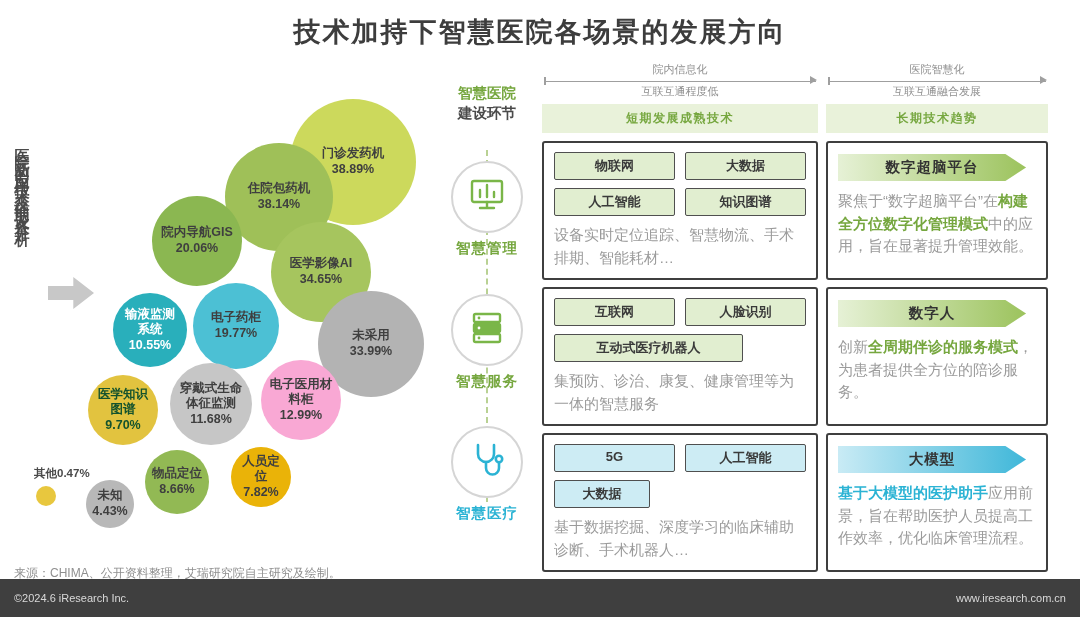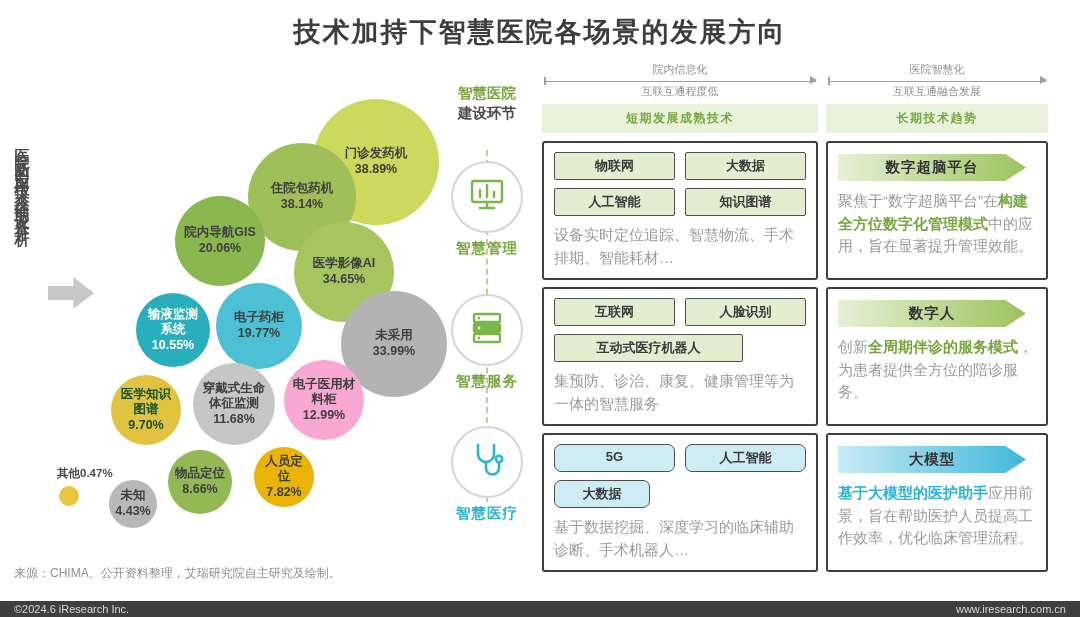--- a/index.html
+++ b/index.html
@@ -11,21 +11,21 @@
            font-size:27px; font-weight:bold; color:#3d3d3d; letter-spacing:2px; }
 
   
   .axis-label { position:absolute; left:12px; top:136px; writing-mode:vertical-rl;
                 text-orientation:upright; font-size:15px; font-weight:bold;
                 color:#4a4a4a; letter-spacing:6px; }
   .block-arrow { position:absolute; left:48px; top:277px; width:46px; height:32px; background:#c8c8c8;
                  clip-path:polygon(0 28%, 55% 28%, 55% 0, 100% 50%, 55% 100%, 55% 72%, 0 72%); }
 
   
-  .bubble-layer { position:absolute; left:0; top:0; width:540px; height:617px;margin-left:23px; }
+  .bubble-layer { position:absolute; left:0; top:0; width:540px; height:617px; }
   .bubble { position:absolute; border-radius:50%; display:flex; flex-direction:column;
             align-items:center; justify-content:center; text-align:center;
             font-weight:bold; line-height:1.25; }
   .bubble-label { font-size:12.5px; padding:0 7px; }
   .bubble-value { font-size:12.5px; }
   .bubble-ext-label { position:absolute; font-size:11.5px; font-weight:bold;
                       color:#4a4a4a; white-space:nowrap; }
 
   
   .mid-header { position:absolute; left:447px; top:84px; width:80px; text-align:center;
@@ -56,33 +56,33 @@
   .rp-header { background:#e9f2da; color:#76a73f; font-weight:bold; font-size:12px;
                text-align:center; padding:6px 0; letter-spacing:1.5px; }
   .rp-grid { row-gap:7px; }
   .rp-box { border:2px solid #3f3f3f; border-radius:3px; background:#fff; padding:9px 10px; min-height:128px; }
   .tag-row { display:flex; gap:10px; margin-bottom:8px; }
   .tag { border:1px solid #4f4f4f; font-size:13px; font-weight:bold; color:#3a3a3a;
          padding:4px 4px; text-align:center; border-radius:2px; flex:1; }
   .tag.wide { flex:0 0 75%; }
   .tag.half { flex:0 0 38%; }
   .tag.green { background:#e1eed0; }
-  .tag.cyan  { background:#cdecf4;border-radius:7px; }
+  .tag.cyan  { background:#cdecf4; }
   .rp-desc { color:#9b9b9b; font-size:15px; line-height:1.5; }
   .trend-arrow { height:27px; line-height:27px; text-align:center; font-weight:bold; font-size:14.5px;
                  color:#333; width:95%; letter-spacing:1px; margin:2px 0 9px;
                  clip-path:polygon(0 0, 89% 0, 100% 50%, 89% 100%, 0 100%); }
   .trend-arrow.green { background:linear-gradient(90deg,#e6f1d6,#9cc35d); }
   .trend-arrow.cyan  { background:linear-gradient(90deg,#c9ebf5,#3fb7d9); }
   .hl { font-weight:bold; }
   .hl.green { color:#76a73f; }
   .hl.cyan  { color:#2bb3d4; }
 
   .source { position:absolute; left:14px; top:565px; font-size:12px; color:#8f8f8f; }
-  .footer { position:absolute; left:0; bottom:0; width:100%; height:16px; background:#3f3f3f;
+  .footer { position:absolute; left:0; bottom:0; width:100%; height:38px; background:#3f3f3f;
             color:#d9d9d9; font-size:11px; display:flex; justify-content:space-between;
             align-items:center; padding:0 14px; }
 </style>
 </head>
 <body>
 
 <div id="app">
 
   <div class="title">技术加持下智慧医院各场景的发展方向</div>
 

